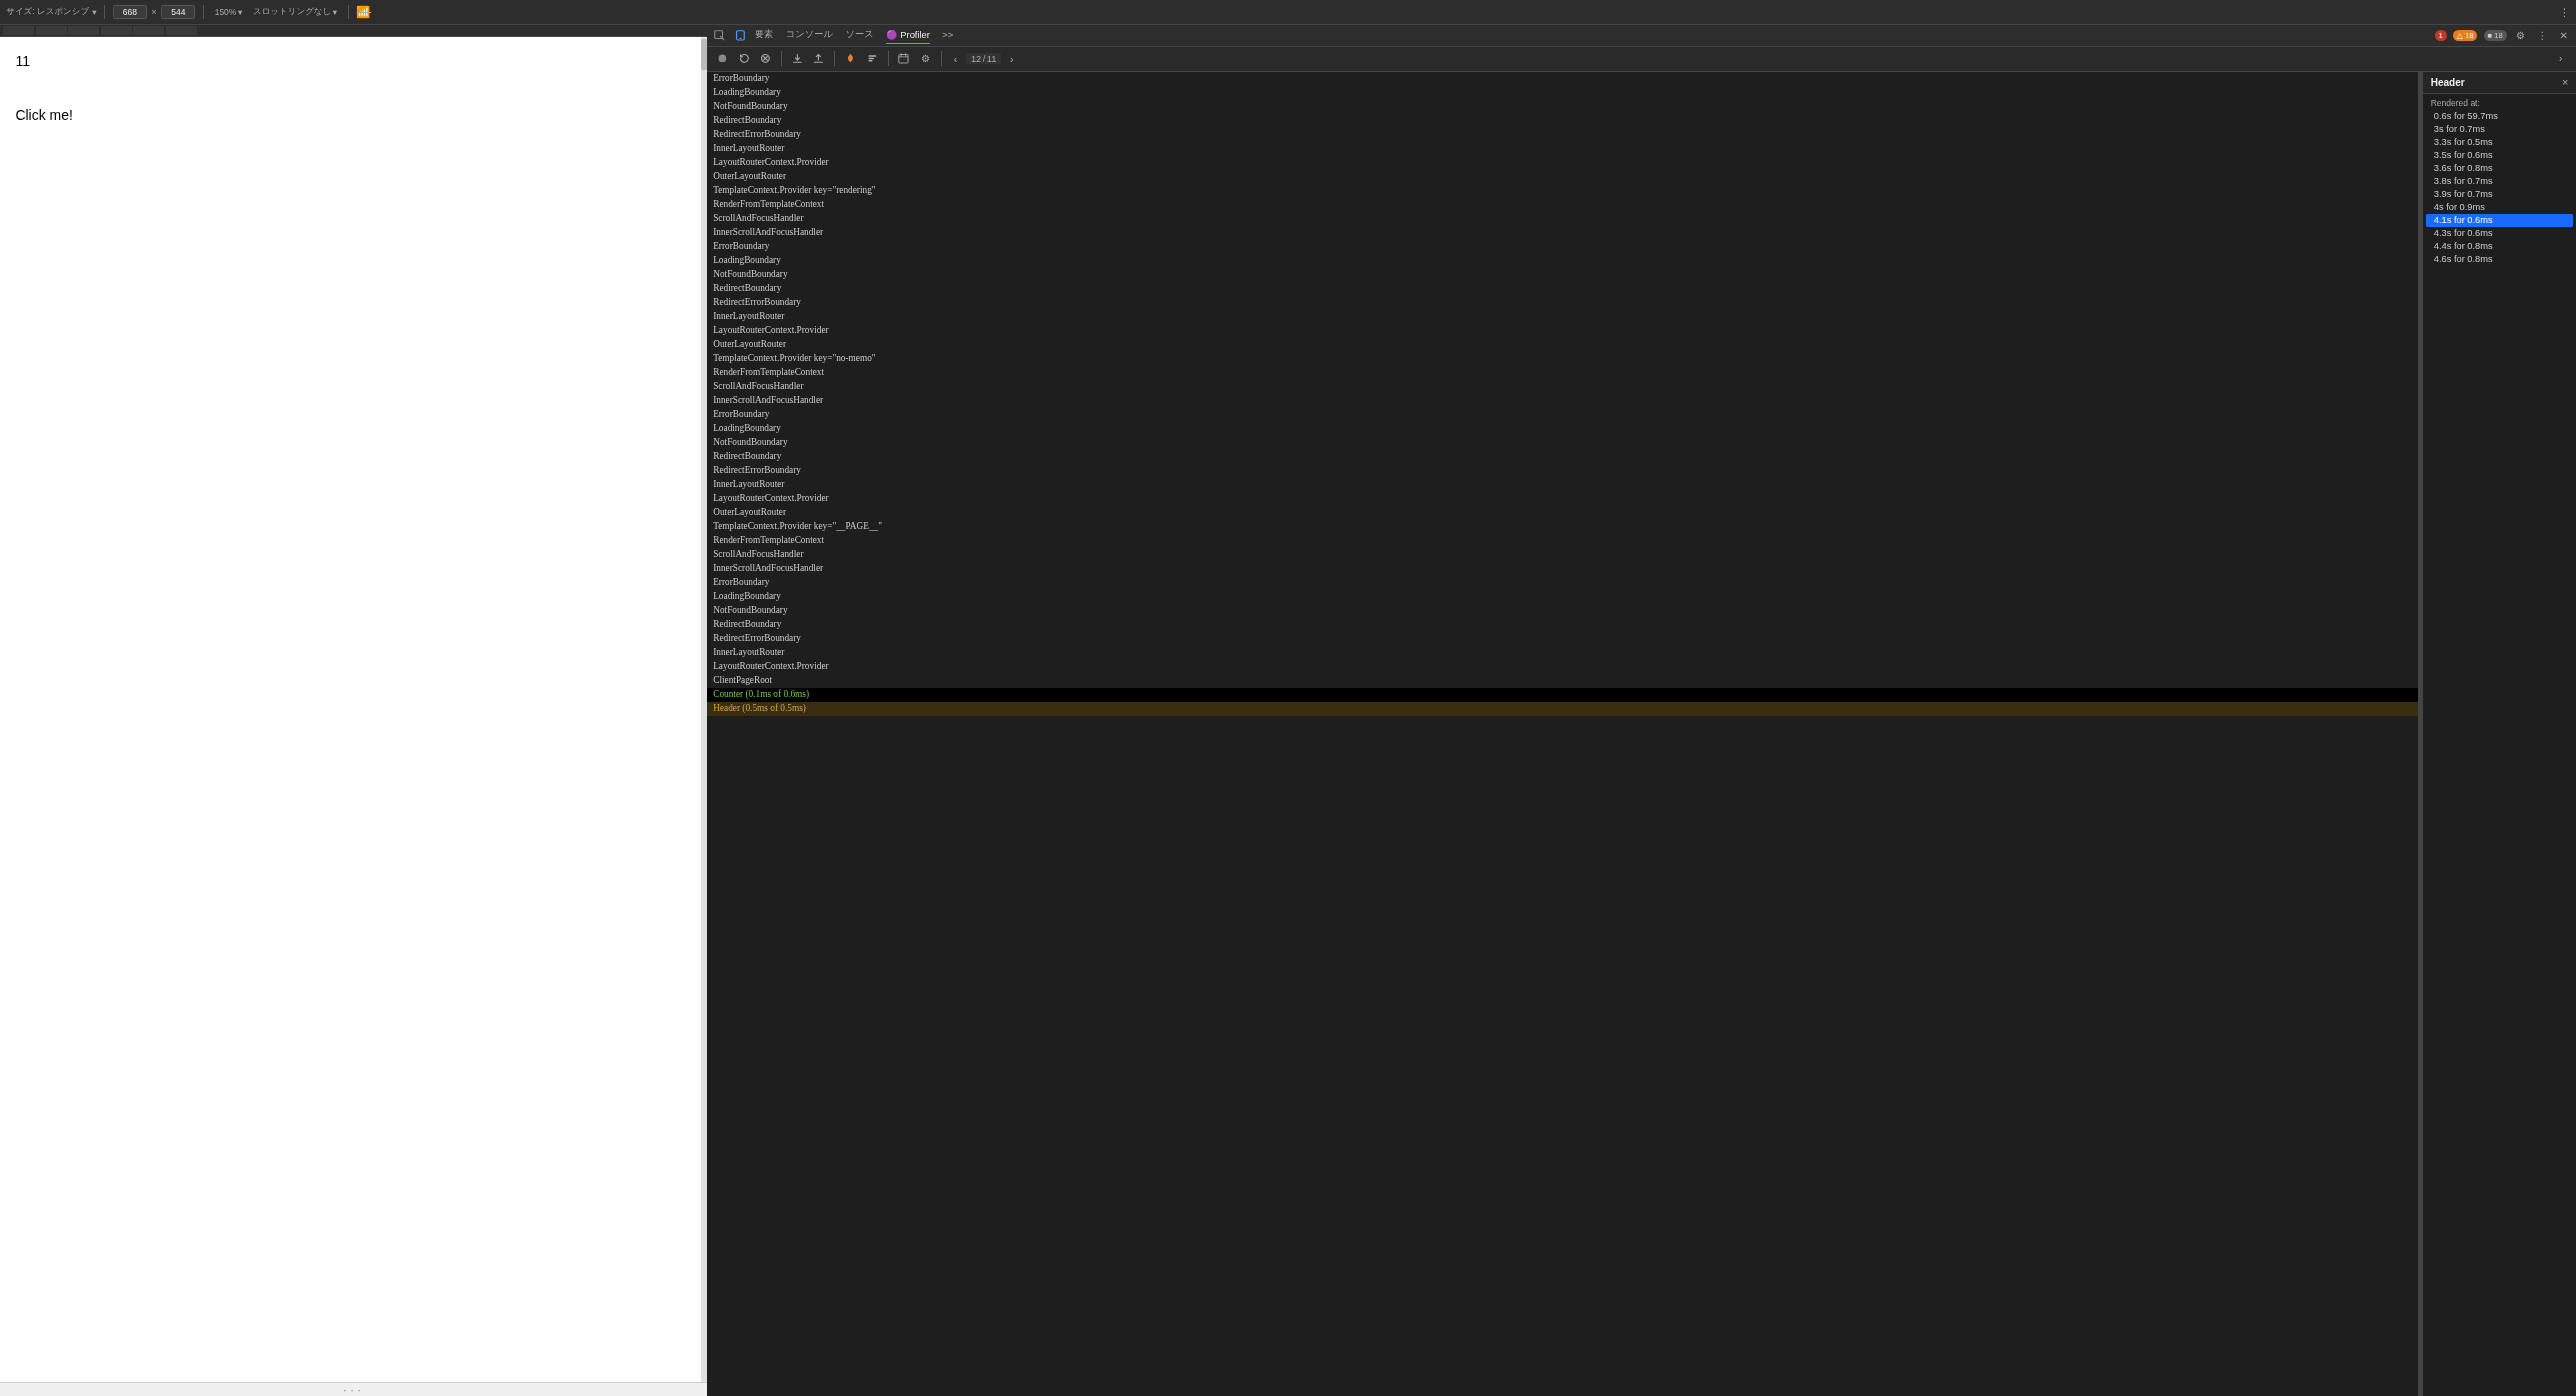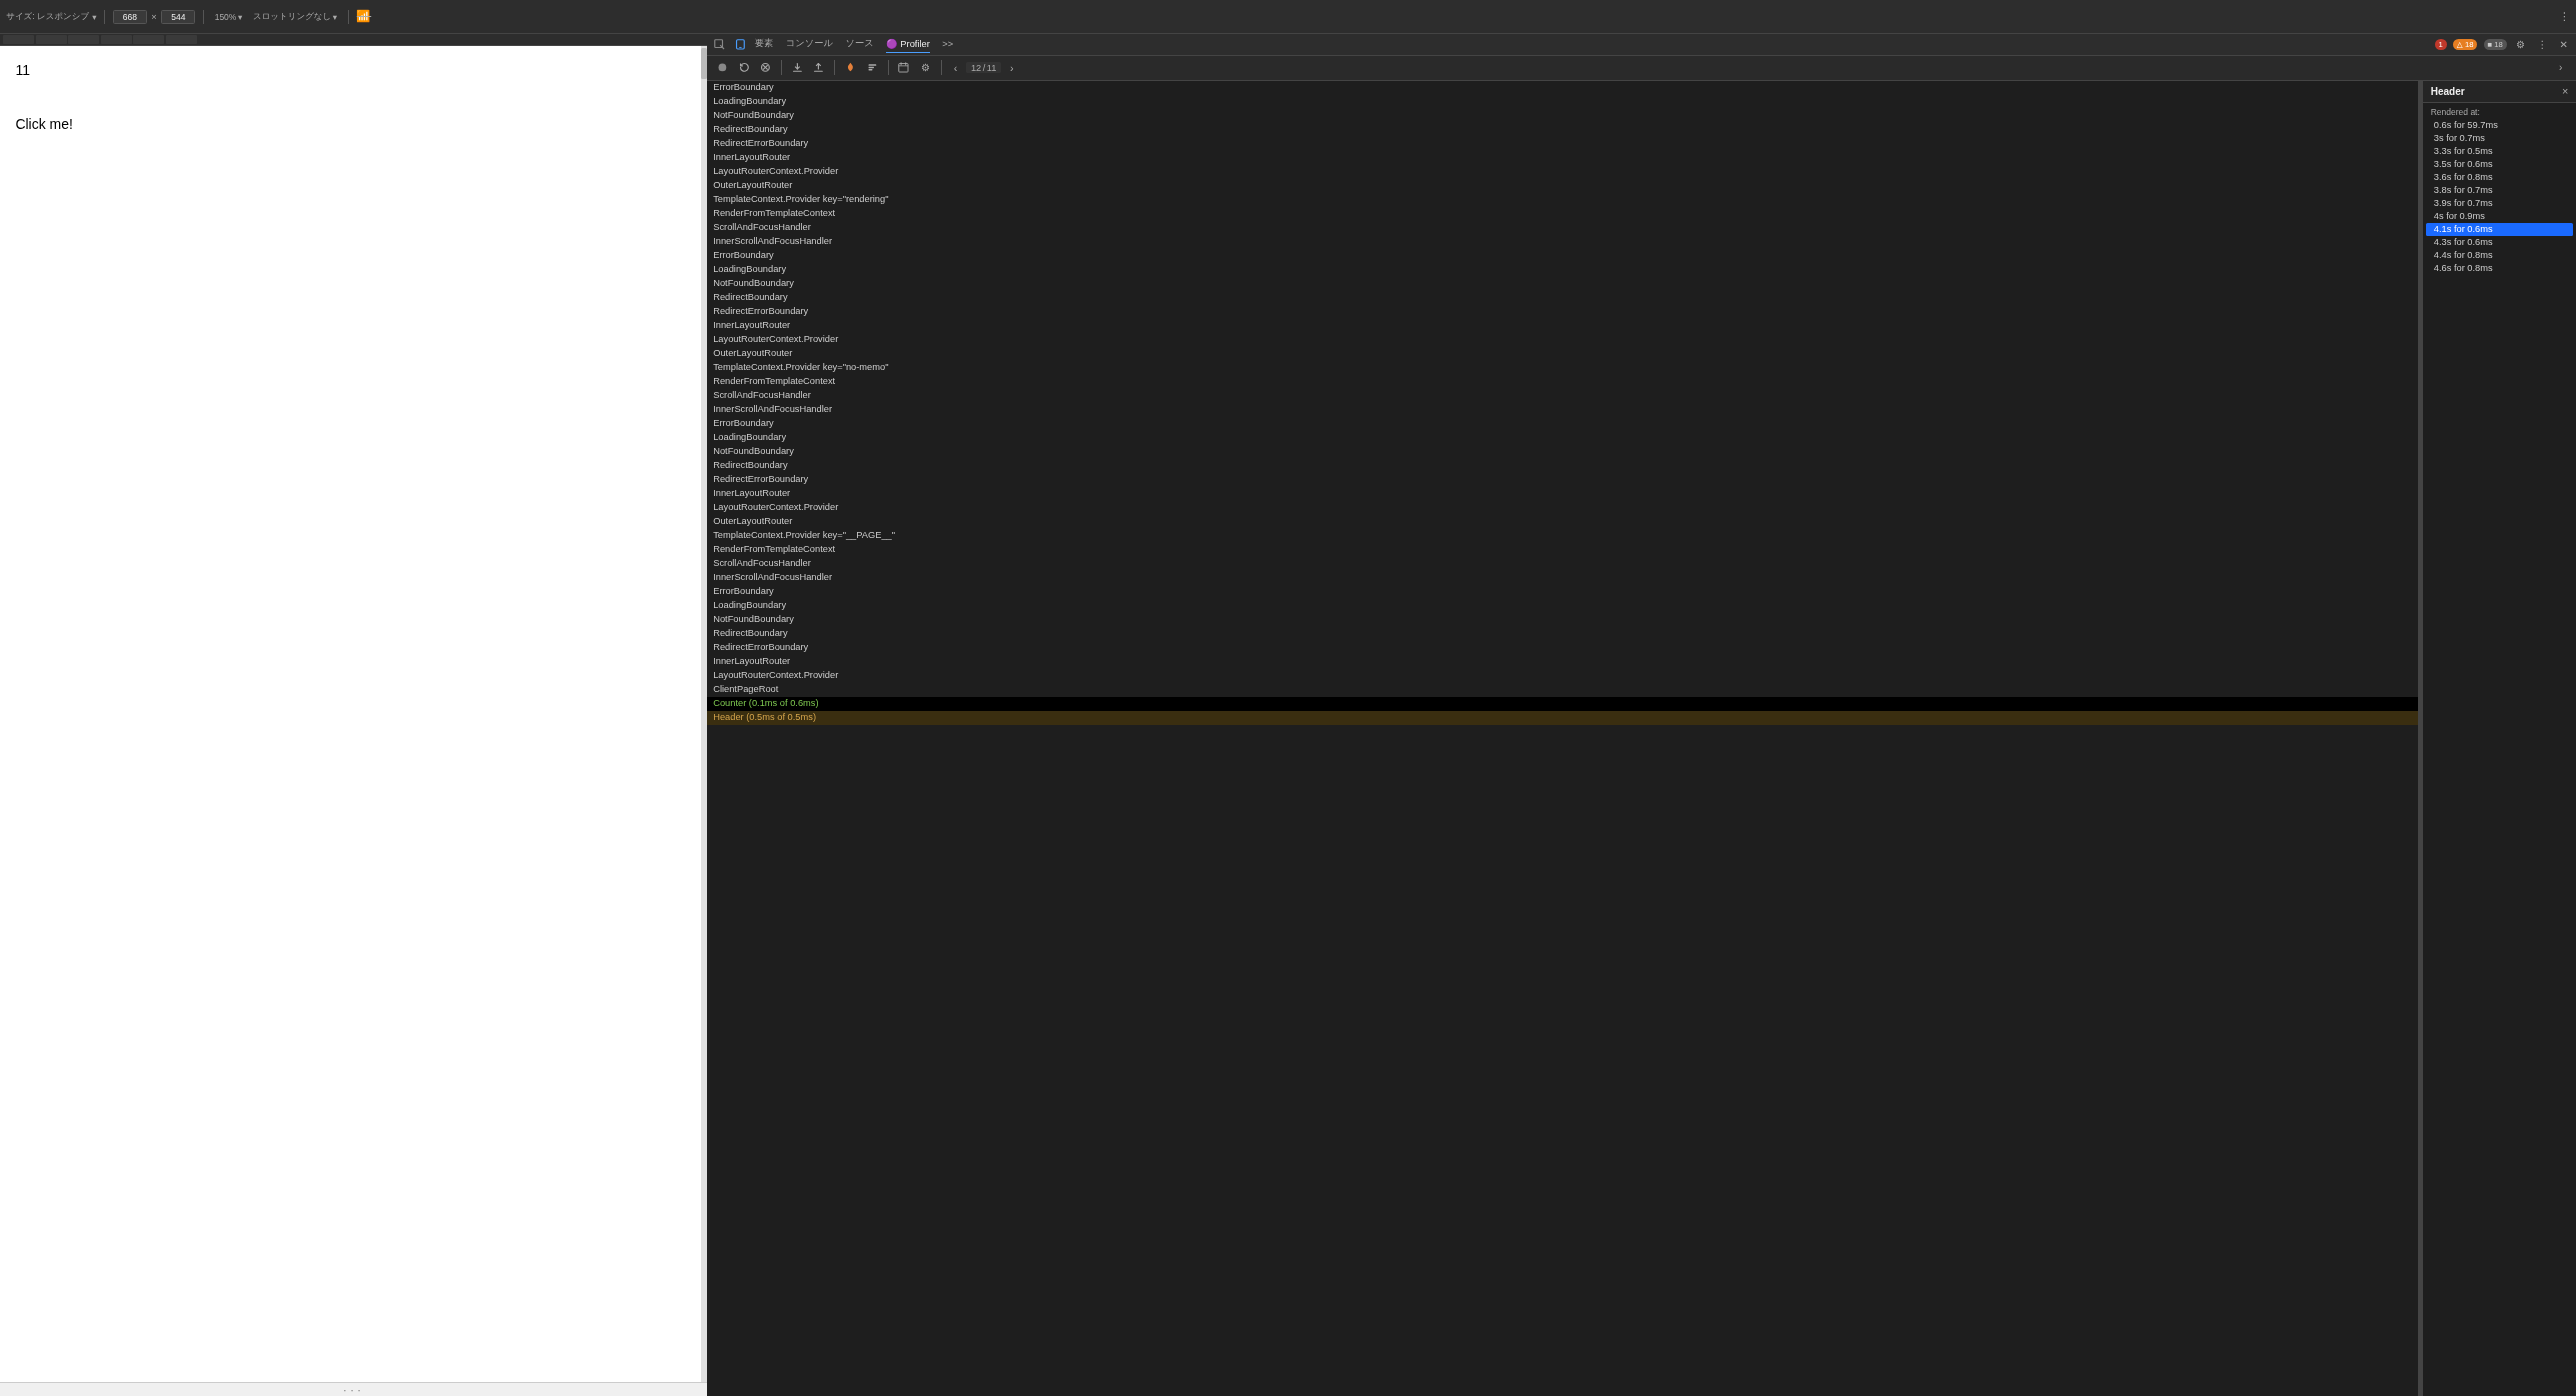--- a/index.html
+++ b/index.html
@@ -1,21 +1,21 @@
 <!DOCTYPE html>
 <html style="font-size:12.4px"><head>
   <meta charset="utf-8">
   <style>
     * { margin: 0; padding: 0; box-sizing: border-box; }
     body { background: #1e1e1e; color: #ccc; font-family: -apple-system, 'Segoe UI', sans-serif; font-size: 9.3px; overflow: hidden; height: 100vh; display: flex; flex-direction: column; }
 
     
     .top-toolbar {
       display: flex; align-items: center; background: #2d2d2d; border-bottom: 0.8px solid #444;
-      height: 34px; padding: 0 6.2px; gap: 4.6px; flex-shrink: 0;
+      height: 25px; padding: 0 6.2px; gap: 4.6px; flex-shrink: 0;
     }
     .toolbar-section { display: flex; align-items: center; gap: 3.1px; }
     .toolbar-label { color: #aaa; font-size: 8.5px; }
     .toolbar-input {
       background: #3a3a3a; border: 0.8px solid #555; color: #eee; font-size: 8.5px;
       width: 34px; height: 14px; text-align: center; border-radius: 1.5px;
     }
     .toolbar-separator { width: 0.8px; background: #555; height: 14px; margin: 0 3.1px; }
     .toolbar-dropdown {
       display: flex; align-items: center; gap: 1.5px; background: none; border: none;
@@ -87,21 +87,21 @@
     
     .component-tree {
       flex: 1; overflow-y: auto; overflow-x: hidden; border-right: 0.8px solid #444;
     }
     .component-tree::-webkit-scrollbar { width: 4.6px; }
     .component-tree::-webkit-scrollbar-track { background: #2a2a2a; }
     .component-tree::-webkit-scrollbar-thumb { background: #555; border-radius: 2.3px; }
 
     .tree-item {
       padding: 1.5px 6.2px; font-size: 9.3px; color: #ccc; cursor: pointer;
-      white-space: nowrap; border-bottom: 0.8px solid transparent;
+      white-space: nowrap; border-bottom: 0.8px solid transparent; font-family: Liberation Serif, serif;
     }
     .tree-item.highlighted { background: #000000; color: #7ec850; }
     .tree-item.orange-highlight { background: #3a2e10; color: #d4a44c; }
 
     
     .resize-handle {
       width: 3.1px; background: #444; cursor: col-resize; flex-shrink: 0;
     }
 
     

